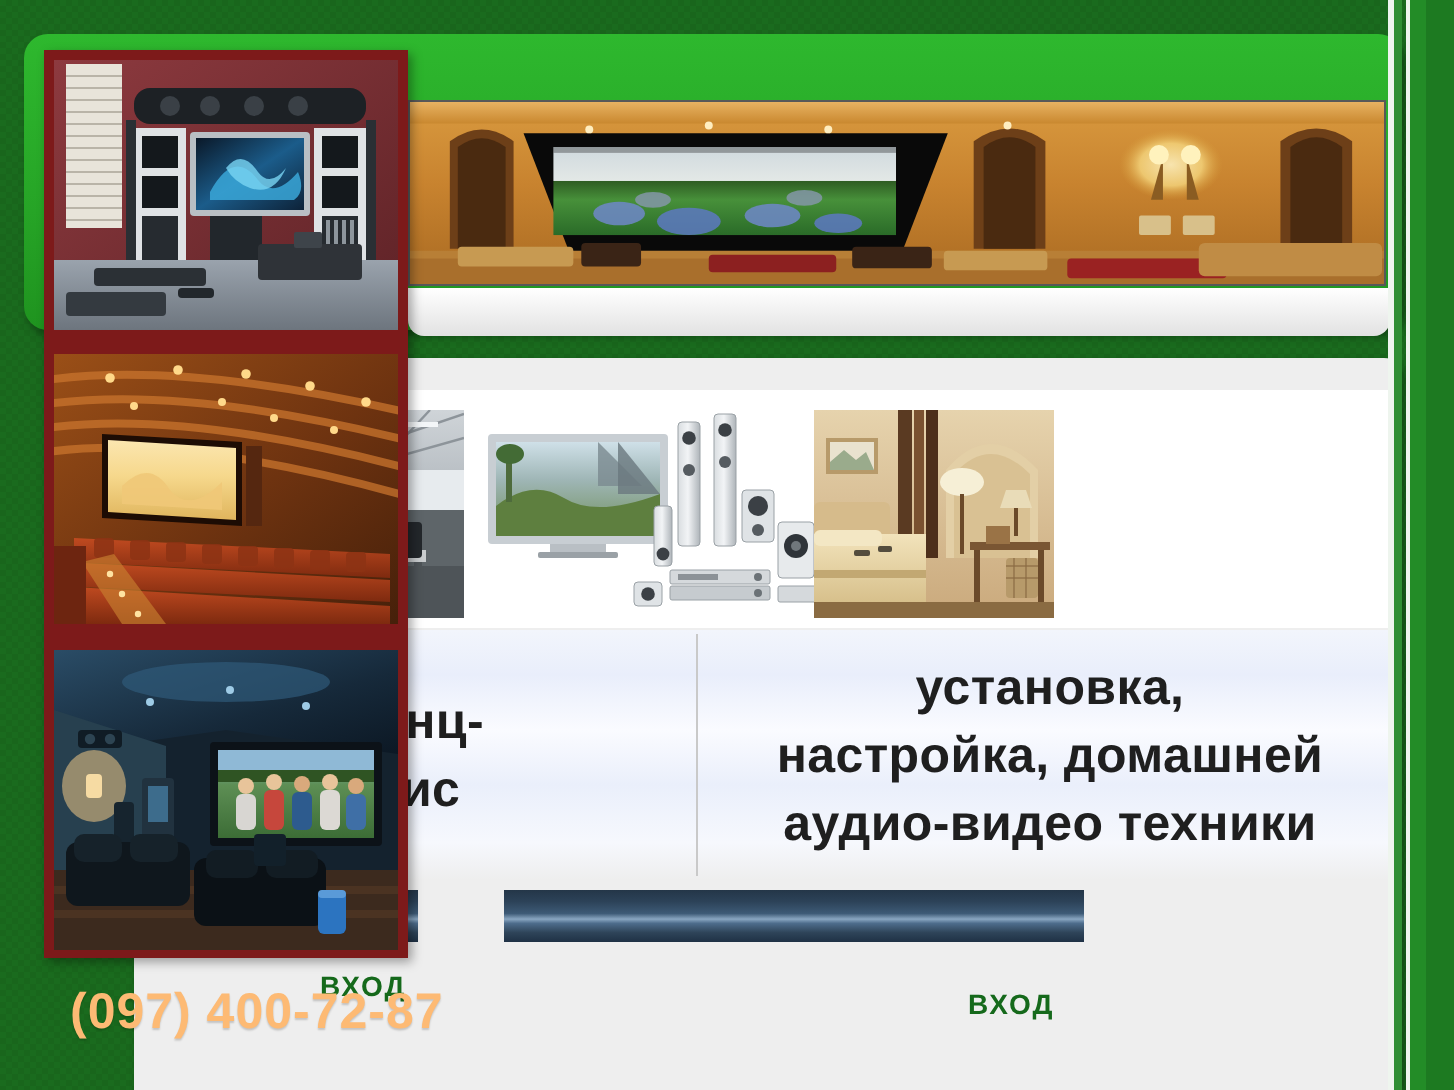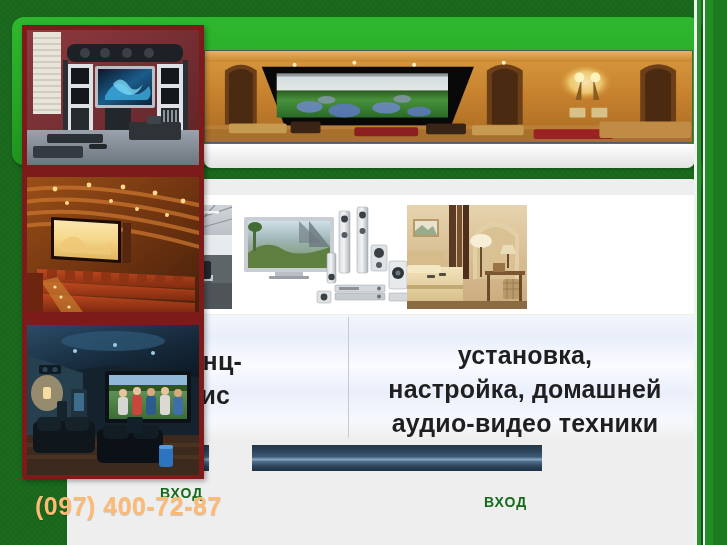--- a/index.html
+++ b/index.html
@@ -165,21 +165,21 @@
     height: 121px;
     background: #c9c9c9;
   }
   .col-right {
     position: absolute;
     left: 282px;
     top: 0;
     width: 352px;
     height: 125px;
     display: flex;
-    align-items: flex-end;
+    align-items: center;
     justify-content: center;
   }
   .svc-text {
     font-size: 25px;
     font-weight: bold;
     color: #1f1f1f;
     line-height: 1.36;
     text-align: center;
     letter-spacing: 0.2px;
     white-space: pre-line;

